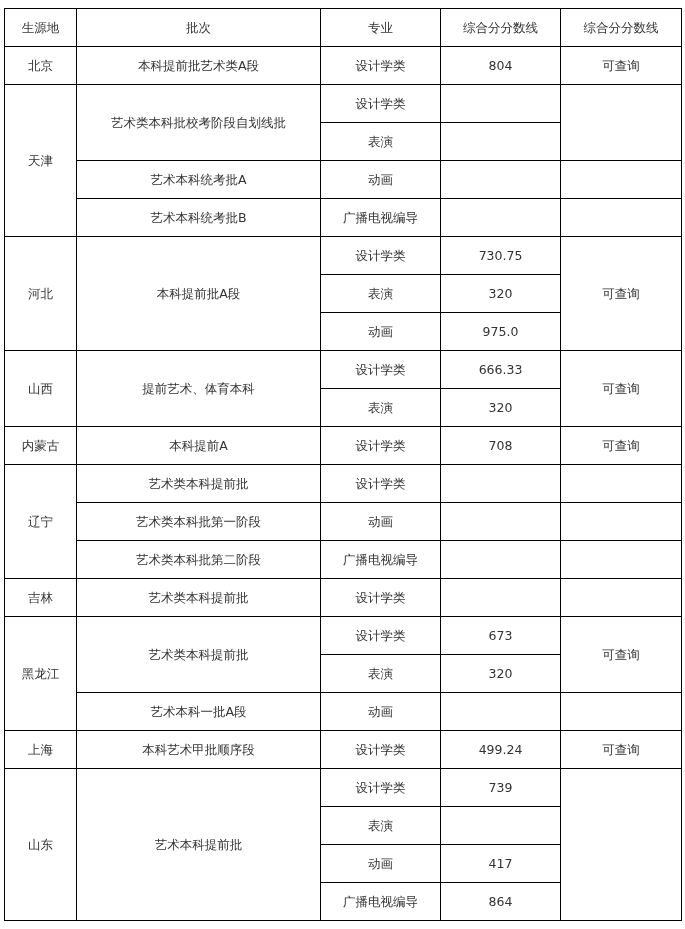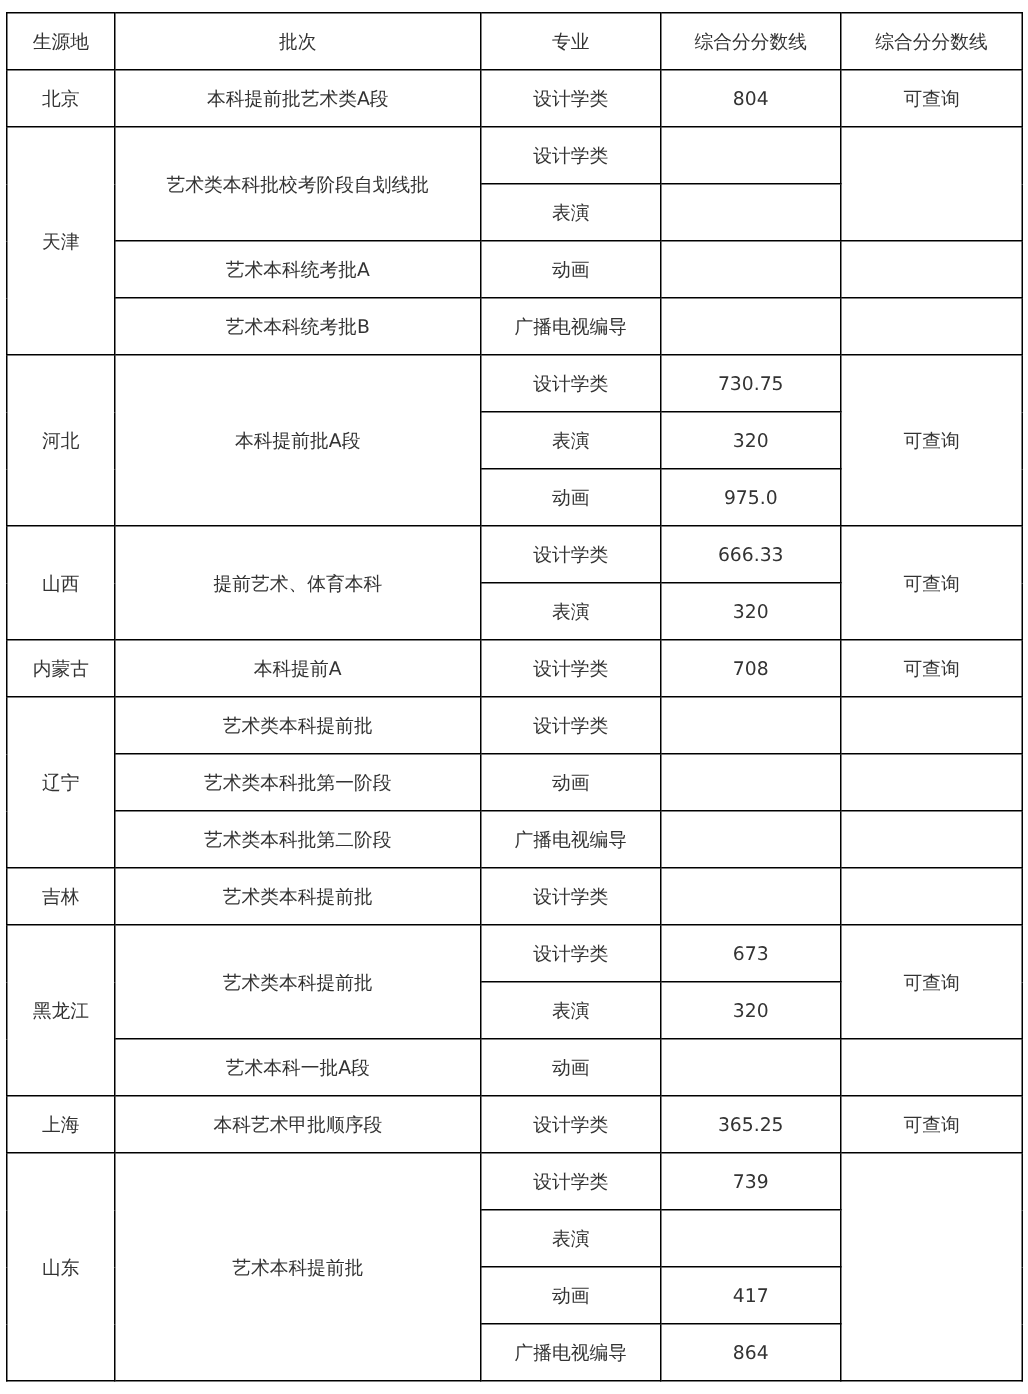--- a/index.html
+++ b/index.html
@@ -171,21 +171,21 @@
       <td>艺术本科一批A段</td>
       <td>动画</td>
       <td></td>
       <td></td>
     </tr>
 
     <tr>
       <td>上海</td>
       <td>本科艺术甲批顺序段</td>
       <td>设计学类</td>
-      <td>365.25</td>
+      <td>499.24</td>
       <td>可查询</td>
     </tr>
 
     <tr>
       <td rowspan="4">山东</td>
       <td rowspan="4">艺术本科提前批</td>
       <td>设计学类</td>
       <td>739</td>
       <td rowspan="4"></td>
     </tr>

